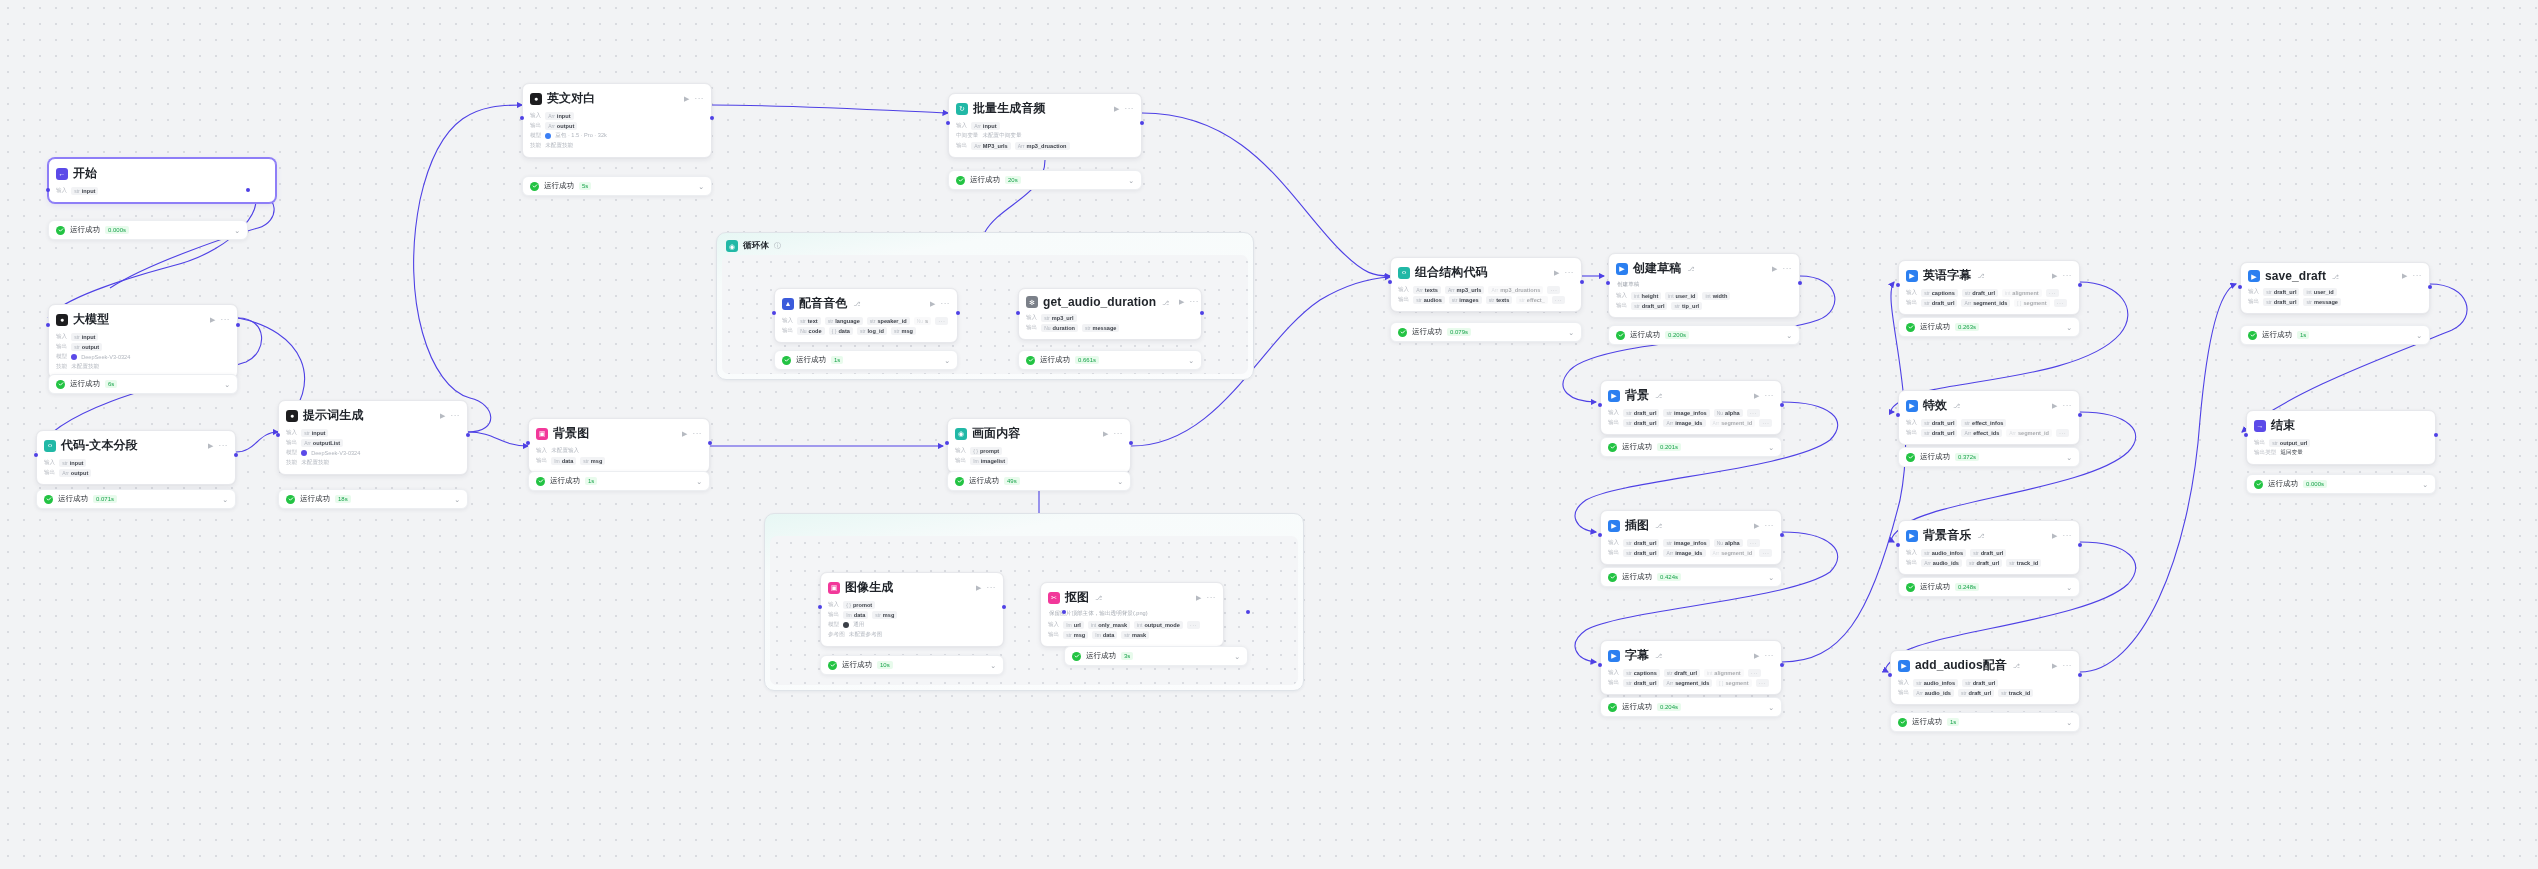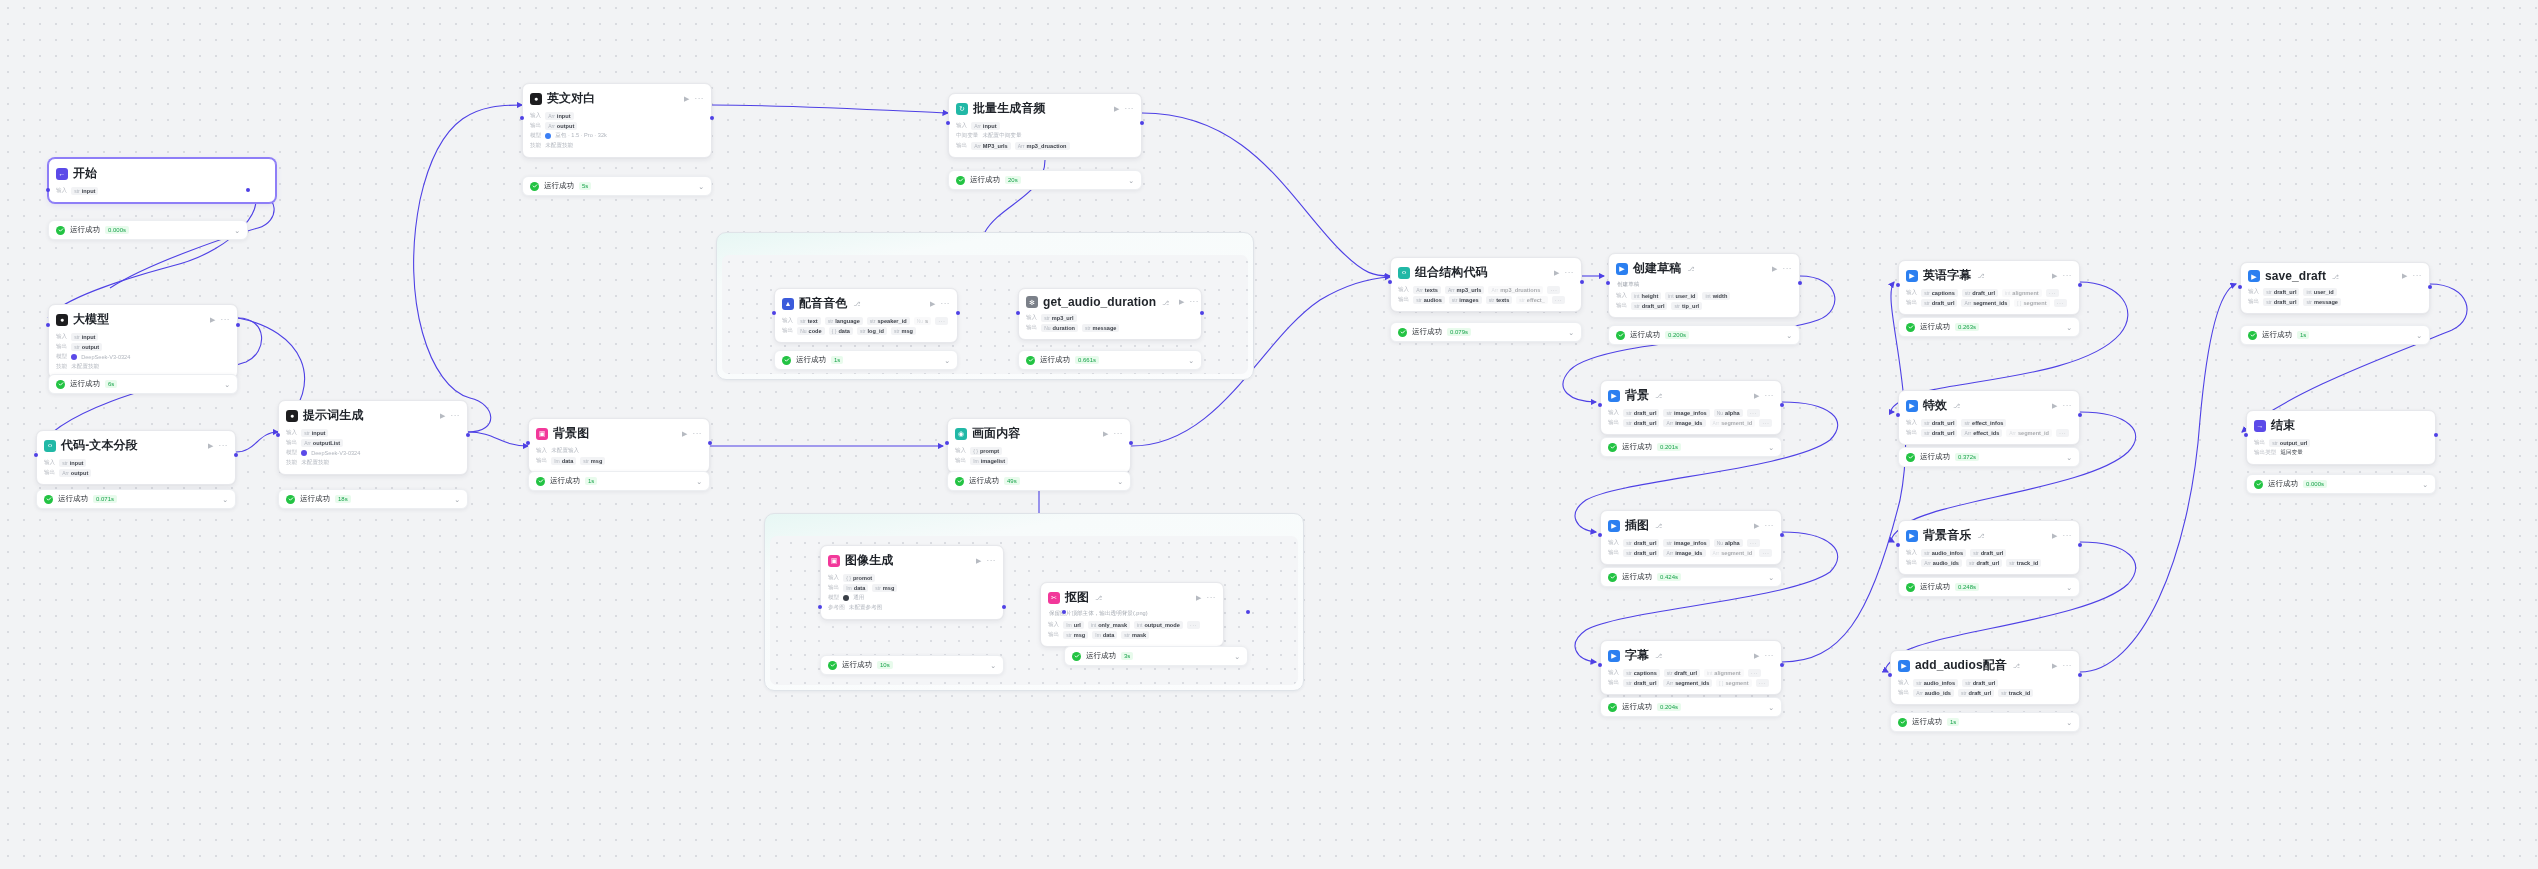--- a/index.html
+++ b/index.html
@@ -144,20 +144,25 @@
       <path d="M2080,282 C2120,282 2140,310 2120,334 C2080,380 1940,380 1906,398 C1888,408 1890,412 1894,412" marker-end="url(#ah)"></path>
       <path d="M2080,412 C2128,412 2148,432 2128,452 C2090,488 1940,500 1906,524 C1890,536 1890,540 1894,542" marker-end="url(#ah)"></path>
       <path d="M2080,542 C2128,542 2148,562 2128,584 C2090,620 1930,632 1900,654 C1884,666 1884,670 1888,672" marker-end="url(#ah)"></path>
 
       <path d="M2080,672 C2140,672 2190,560 2200,420 C2208,330 2220,290 2236,284" marker-end="url(#ah)"></path>
 
       <path d="M2430,284 C2470,284 2478,318 2452,330 C2400,352 2290,390 2242,432" marker-end="url(#ah)"></path>
     </g>
   </svg>
 <div class="group" style="left: 716px; top: 232px; width: 538px; height: 148px;">
+      <div class="group-head">
+        <div class="node-ico" style="background: rgb(33, 184, 166);">◉</div>
+        <div class="group-title">循环体</div>
+        <div class="group-info">ⓘ</div>
+      </div>
       <div class="group-body"></div>
     </div>
     <div class="group" style="left: 764px; top: 513px; width: 540px; height: 178px;">
       <div class="group-body"></div>
     </div>
     <div class="node sel node-pad" style="left: 48px; top: 158px; width: 228px;">
       <div class="node-head">
         <div class="node-ico" style="background: rgb(91, 74, 232);">←</div>
         <div class="node-title">开始</div>
         <div class="head-sp"></div>
@@ -567,21 +572,21 @@
       <div class="ck">
         <svg viewBox="0 0 10 10">
           <path d="M2 5 L4 7 L8 3" stroke="#fff" stroke-width="1.6" fill="none" stroke-linecap="round" stroke-linejoin="round"></path>
         </svg>
       </div>
       <div class="status-txt">运行成功</div>
       <div class="time">49s</div>
       <div class="st-sp"></div>
       <div class="chev">⌄</div>
     </div>
-    <div class="node node-pad" style="left: 820px; top: 545px; width: 184px;">
+    <div class="node node-pad" style="left: 820px; top: 572px; width: 184px;">
       <div class="node-head">
         <div class="node-ico" style="background: rgb(242, 56, 154);">▣</div>
         <div class="node-title">图像生成</div>
         <div class="head-sp"></div>
         <span class="run-ico">▶</span>
         <span class="dots">···</span>
       </div>
       <div class="row">
         <span class="row-label">输入</span>
         <span class="chip">

